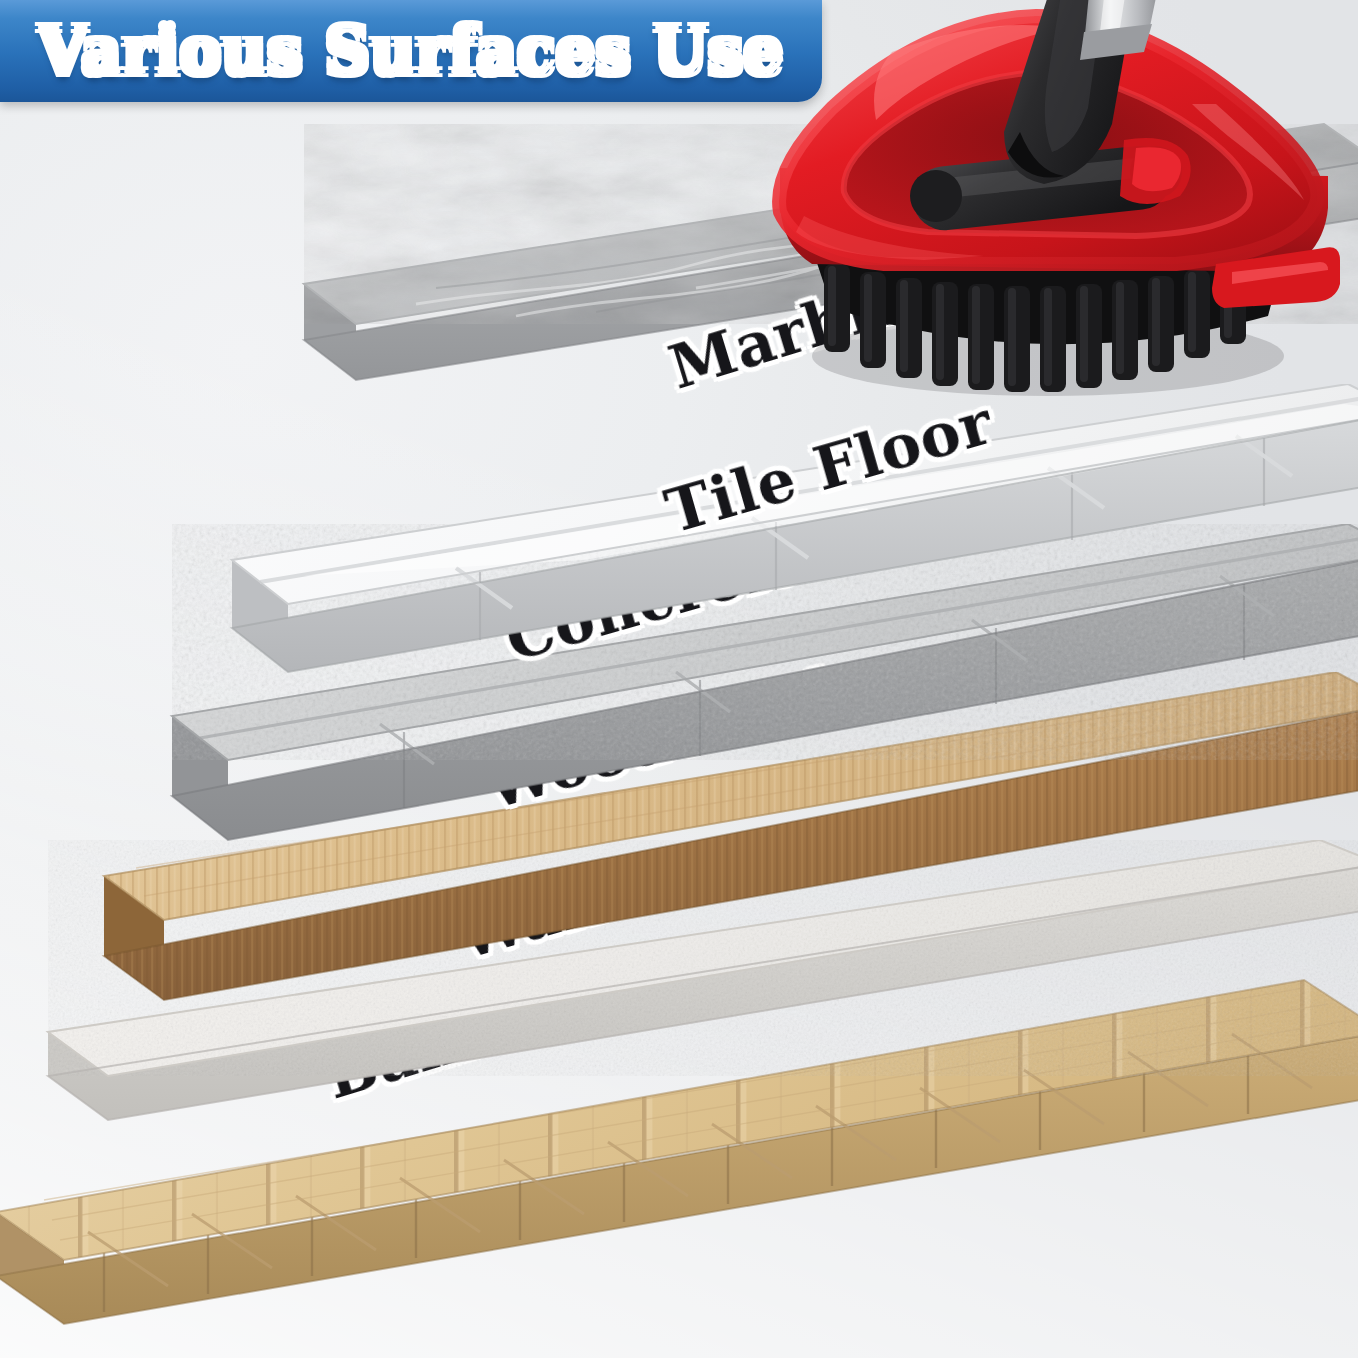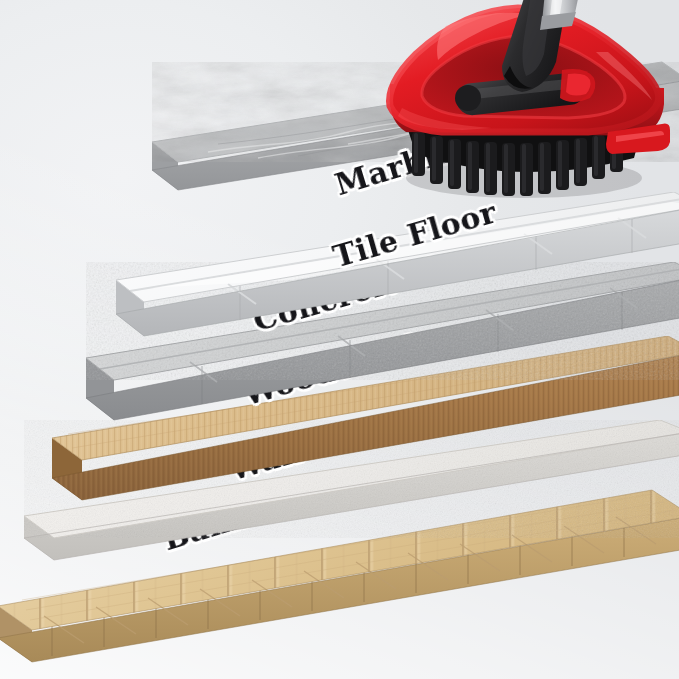--- a/index.html
+++ b/index.html
@@ -438,14 +438,17 @@
 
       <g>
         <path d="M176,-30 L214,-32 L202,26 L170,30 Z" fill="url(#poleG)"></path>
         <path d="M184,-28 L196,-29 L188,22 L178,24 Z" fill="#ffffff" opacity=".55"></path>
         <path d="M170,24 L204,20 L200,34 L168,38 Z" fill="#9a9ca0"></path>
         <circle cx="192" cy="2" r="4" fill="#3a3c3f" opacity=".7"></circle>
       </g>
     </svg>
   </div>
 
+  <div class="banner">
+    <span class="banner-text">Various Surfaces Use</span>
+  </div>
 
 </div>
 
 </body></html>

